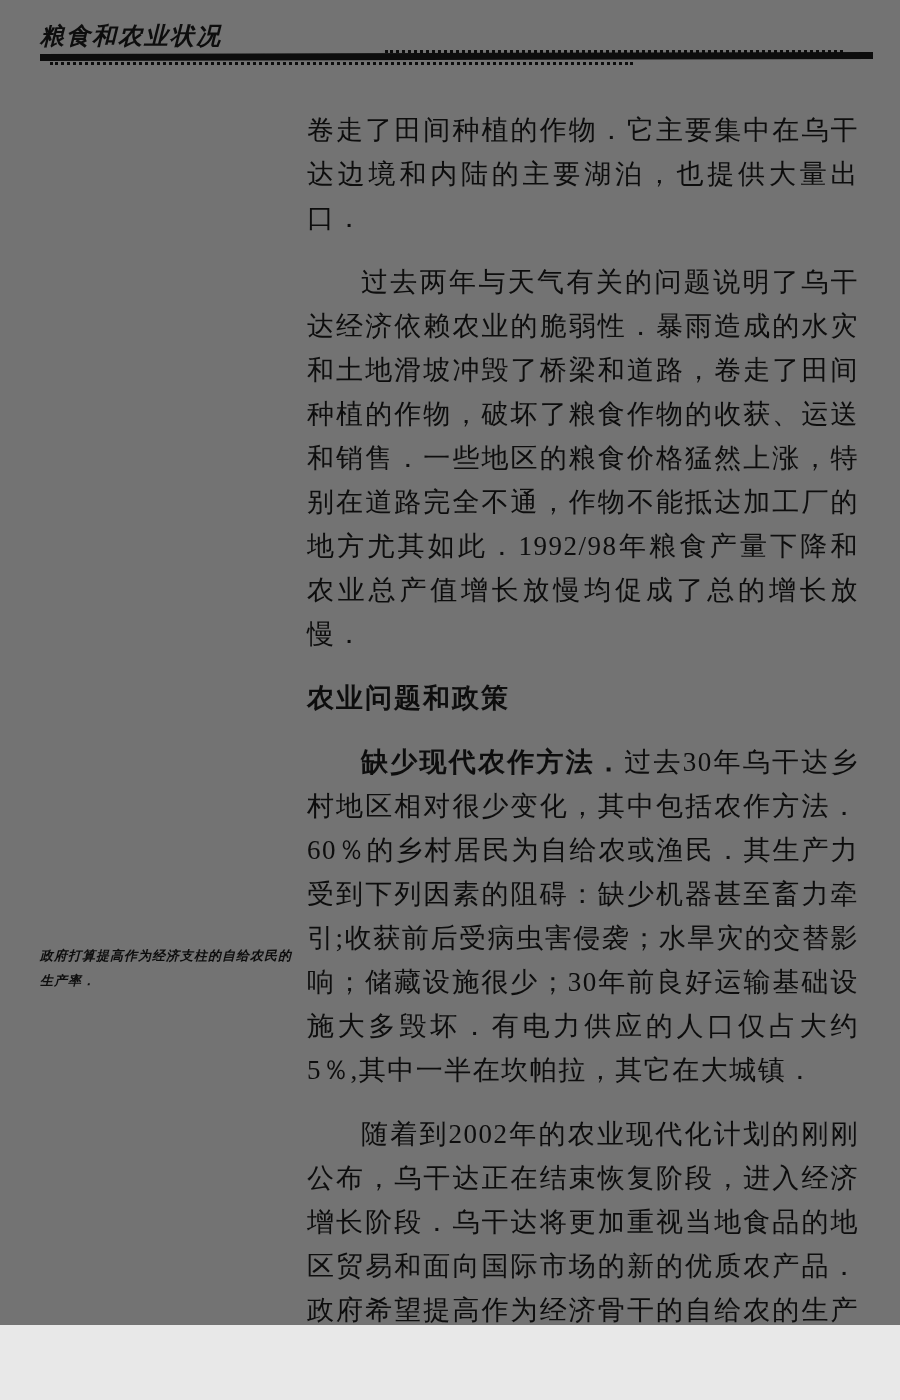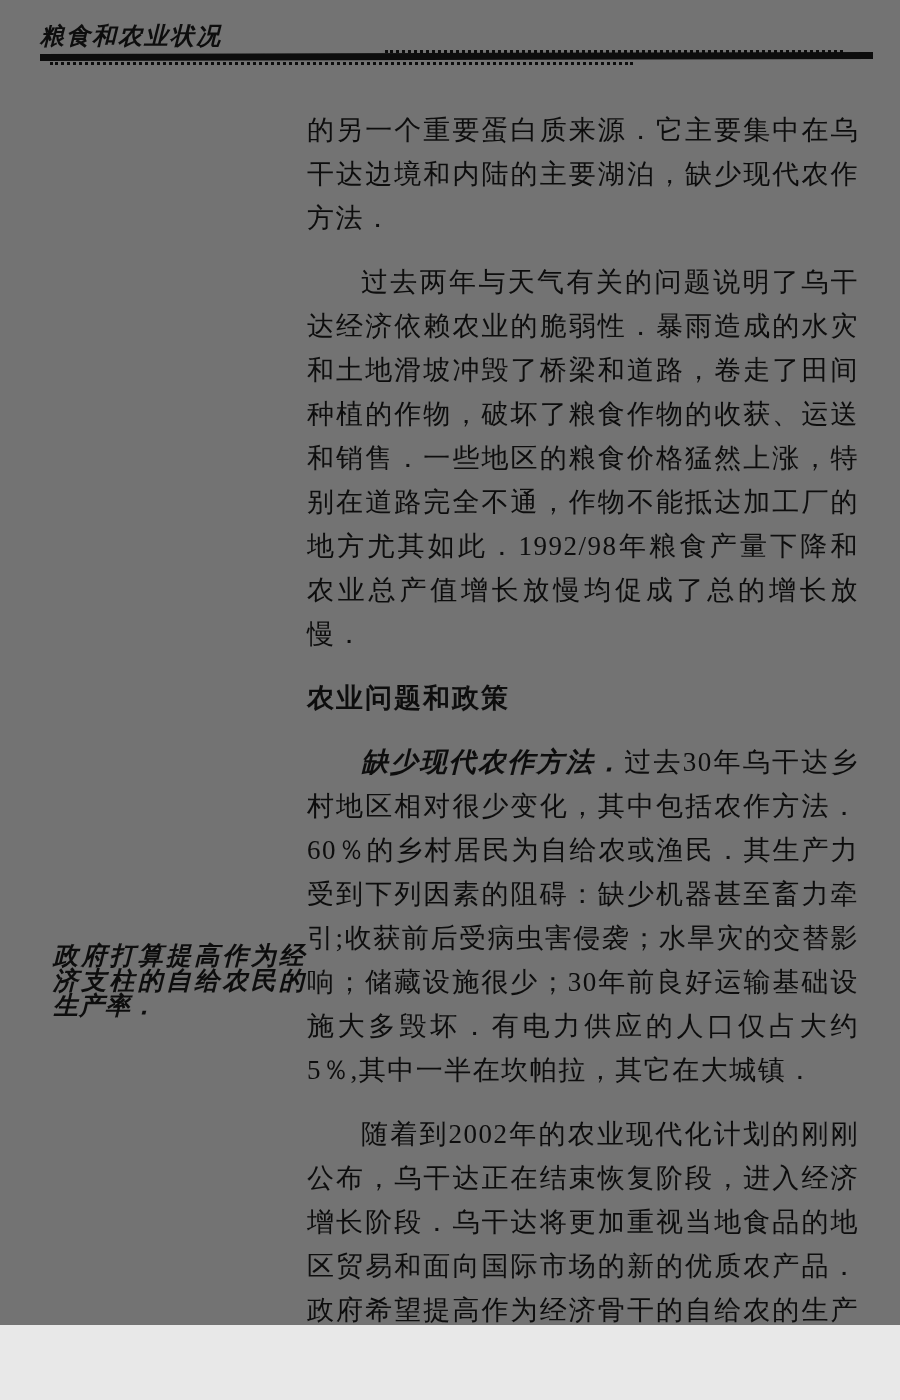--- a/index.html
+++ b/index.html
@@ -62,27 +62,26 @@
     height: 0;
     border-top: 3px dotted #0d0d0d;
   }
 
   
   .margin-note {
     position: absolute;
     left: 40px;
     top: 943px;
     width: 252px;
-    font-size: 25px;
+    font-size: 13px;
     line-height: 25px;
     font-weight: bold;
     font-style: italic;
     letter-spacing: 1px;
     text-align: justify;
-    margin-left: 13px;
   }
 
   
   .body-column {
     position: absolute;
     left: 307px;
     top: 108px;
     width: 552px;
   }
   .para {
@@ -98,21 +97,20 @@
   }
   .section-heading {
     margin: 8px 0 20px 0;
     font-size: 27px;
     line-height: 44px;
     font-weight: bold;
     letter-spacing: 2px;
   }
   .runin {
     font-weight: bold;
-    font-style: italic;
   }
 
   
   .page-number {
     position: absolute;
     left: 40px;
     top: 1344px;
     font-size: 26px;
     font-weight: bold;
     letter-spacing: 1px;
@@ -129,21 +127,21 @@
       <div class="rule-dots-top"></div>
       <div class="rule-bar"></div>
       <div class="rule-dots-bottom"></div>
     </div>
   </header>
 
   <aside class="margin-note">政府打算提高作为经济支柱的自给农民的生产率．</aside>
 
   <main class="body-column">
 
-    <p class="para">的另一个重要蛋白质来源．它主要集中在乌干达边境和内陆的主要湖泊，缺少现代农作方法．</p>
+    <p class="para">卷走了田间种植的作物．它主要集中在乌干达边境和内陆的主要湖泊，也提供大量出口．</p>
 
     <p class="para indent">过去两年与天气有关的问题说明了乌干达经济依赖农业的脆弱性．暴雨造成的水灾和土地滑坡冲毁了桥梁和道路，卷走了田间种植的作物，破坏了粮食作物的收获、运送和销售．一些地区的粮食价格猛然上涨，特别在道路完全不通，作物不能抵达加工厂的地方尤其如此．1992/98年粮食产量下降和农业总产值增长放慢均促成了总的增长放慢．</p>
 
     <h2 class="section-heading">农业问题和政策</h2>
 
     <p class="para indent"><span class="runin">缺少现代农作方法．</span><span>过去30年乌干达乡村地区相对很少变化，其中包括农作方法．60％的乡村居民为自给农或渔民．其生产力受到下列因素的阻碍：缺少机器甚至畜力牵引;收获前后受病虫害侵袭；水旱灾的交替影响；储藏设施很少；30年前良好运输基础设施大多毁坏．有电力供应的人口仅占大约5％,其中一半在坎帕拉，其它在大城镇．</span></p>
 
     <p class="para indent">随着到2002年的农业现代化计划的刚刚公布，乌干达正在结束恢复阶段，进入经济增长阶段．乌干达将更加重视当地食品的地区贸易和面向国际市场的新的优质农产品．政府希望提高作为经济骨干的自给农的生产力，将耕作面积每年扩大6％、对大型商业农民尤其如此．</p>
 
   </main>

